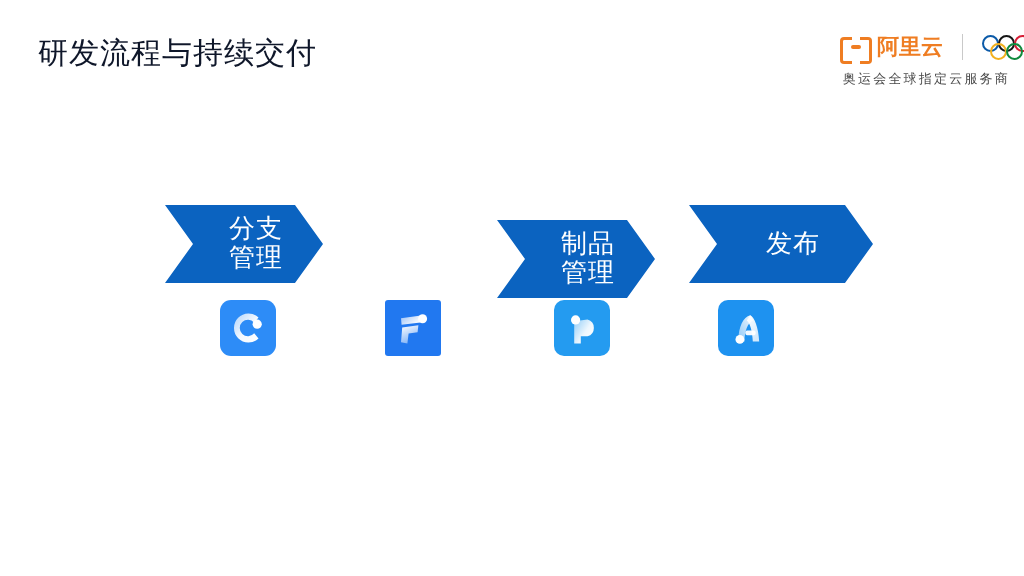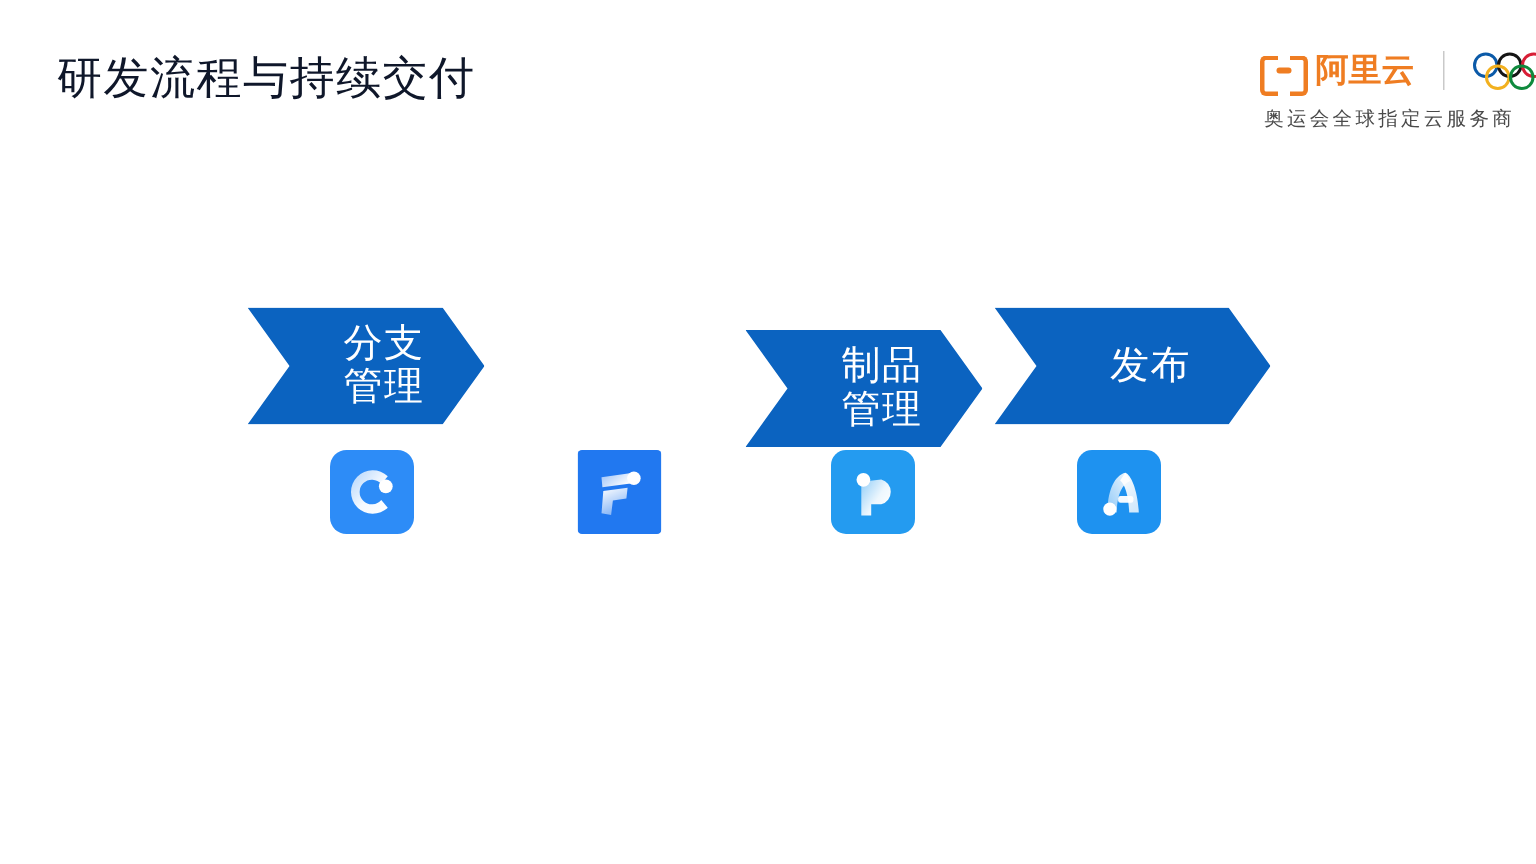--- a/index.html
+++ b/index.html
@@ -118,21 +118,21 @@
 
   <div class="flow" data-interactable="false">
     <div class="chev first" data-interactable="true" style="left:0px;width:158px;">
       <span class="chev-label" data-interactable="false">分支
 管理</span>
     </div>
     <div class="chev" data-interactable="true" style="left:332px;width:158px;margin-top:15px;">
       <span class="chev-label" data-interactable="false">制品
 管理</span>
     </div>
-    <div class="chev" data-interactable="true" style="left:498px;width:184px;">
+    <div class="chev" data-interactable="true" style="left:524px;width:184px;">
       <span class="chev-label" data-interactable="false">发布</span>
     </div>
   </div>
 
   <div class="icons" data-interactable="false">
 
     <div class="icon-tile" data-interactable="true" style="left:55px;">
       <svg width="56" height="56" viewBox="0 0 56 56" aria-hidden="true">
         <defs>
           <linearGradient id="gC" x1="0" y1="0" x2="1" y2="1">

